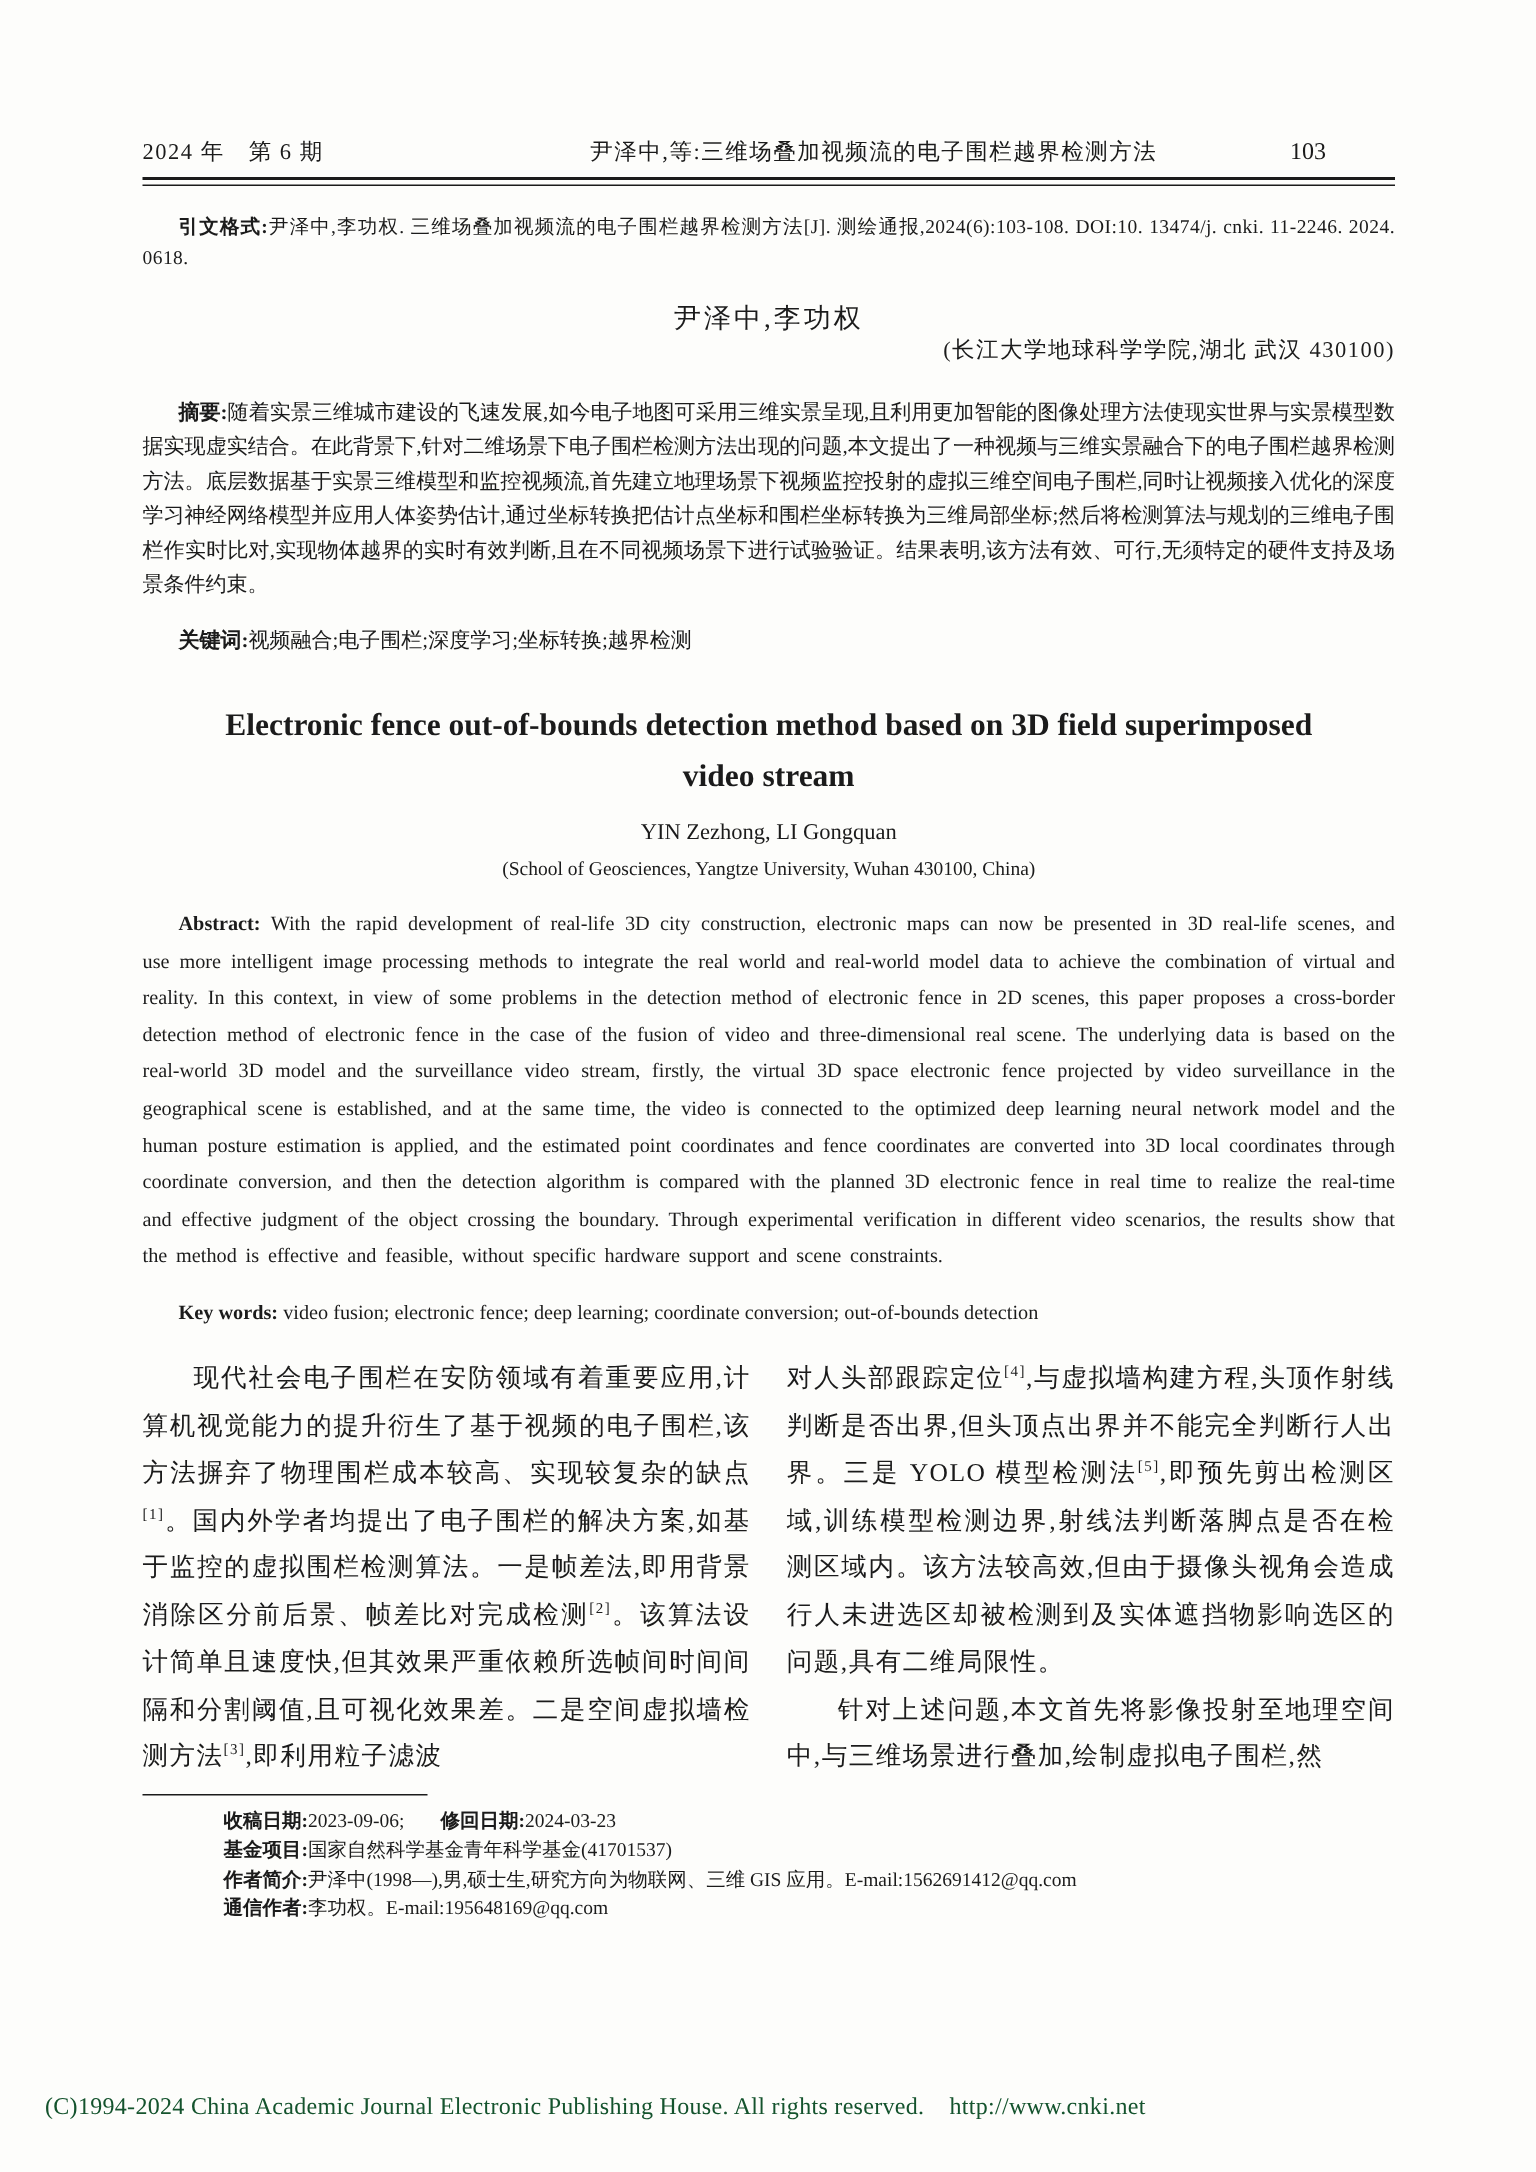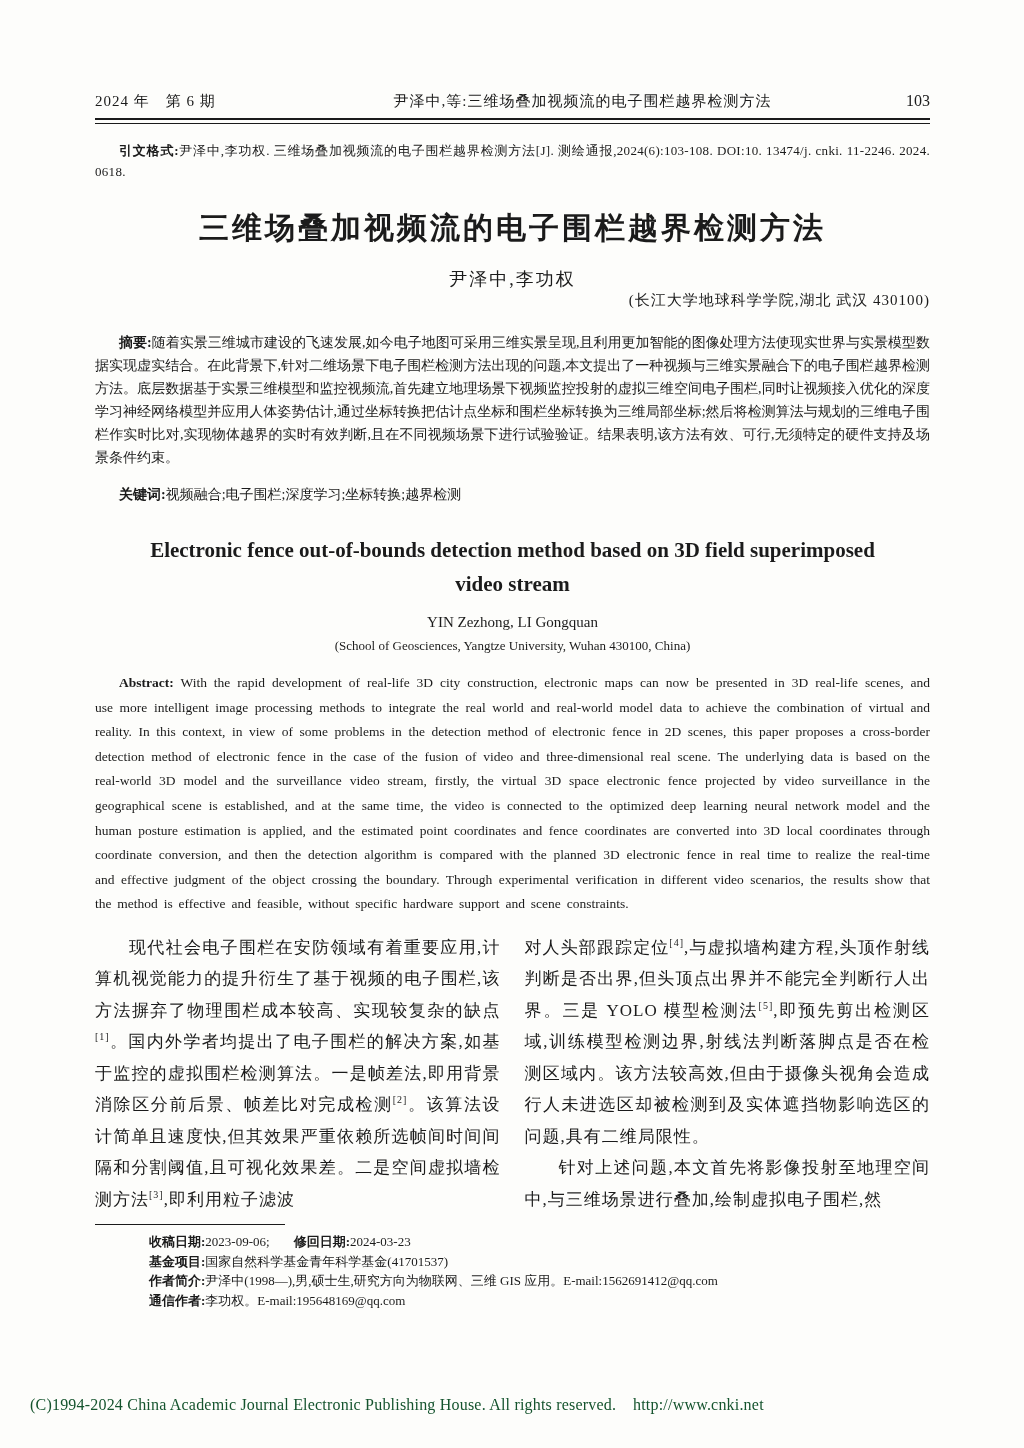--- a/index.html
+++ b/index.html
@@ -6,21 +6,21 @@
   .page{
     width:1024px;height:1448px;margin:0 auto;background:#fdfdfb;color:#1b1b1b;
     font-family:"Liberation Serif","DejaVu Serif",serif;
     position:relative;box-sizing:border-box;
     padding:92px 94px 0 95px;overflow:hidden;
   }
   
   .hdr{display:flex;align-items:baseline;font-size:15px;}
   .hdr-issue{width:210px;white-space:pre;letter-spacing:1px;}
   .hdr-title{flex:1;text-align:center;letter-spacing:1px;}
-  .hdr-page{width:70px;text-align:right;font-size:16px;}
+  .hdr-page{width:70px;text-align:left;font-size:16px;}
   .hdr-rule{margin-top:7px;height:3px;border-top:2.5px solid #1b1b1b;border-bottom:1px solid #1b1b1b;}
   
   .citation{margin-top:16px;font-size:13px;line-height:21px;text-align:justify;letter-spacing:.3px;}
   
   .title-cn{margin:26px 0 0;text-align:center;font-size:30px;font-weight:bold;letter-spacing:3px;}
   .authors-cn{margin-top:18px;text-align:center;font-size:18px;letter-spacing:2px;}
   .affil-cn{margin-top:0;text-align:right;font-size:15px;letter-spacing:1px;}
   
   .abstract-cn{margin-top:21px;font-size:14px;line-height:23px;text-align:justify;}
   .kw-cn{margin-top:1px;font-size:14px;line-height:23px;}
@@ -56,33 +56,33 @@
 
   <div class="hdr">
     <span class="hdr-issue">2024 年　第 6 期</span>
     <span class="hdr-title">尹泽中,等:三维场叠加视频流的电子围栏越界检测方法</span>
     <span class="hdr-page">103</span>
   </div>
   <div class="hdr-rule"></div>
 
   <p class="citation"><b>引文格式:</b>尹泽中,李功权. 三维场叠加视频流的电子围栏越界检测方法[J]. 测绘通报,2024(6):103-108. DOI:10. 13474/j. cnki. 11-2246. 2024. 0618.</p>
 
-  <h1 class="title-cn">三维场叠加视频流的电子围栏越界检测方法</h1>
   <div class="authors-cn">尹泽中,李功权</div>
   <div class="affil-cn">(长江大学地球科学学院,湖北 武汉 430100)</div>
 
   <p class="abstract-cn"><b>摘要:</b>随着实景三维城市建设的飞速发展,如今电子地图可采用三维实景呈现,且利用更加智能的图像处理方法使现实世界与实景模型数据实现虚实结合。在此背景下,针对二维场景下电子围栏检测方法出现的问题,本文提出了一种视频与三维实景融合下的电子围栏越界检测方法。底层数据基于实景三维模型和监控视频流,首先建立地理场景下视频监控投射的虚拟三维空间电子围栏,同时让视频接入优化的深度学习神经网络模型并应用人体姿势估计,通过坐标转换把估计点坐标和围栏坐标转换为三维局部坐标;然后将检测算法与规划的三维电子围栏作实时比对,实现物体越界的实时有效判断,且在不同视频场景下进行试验验证。结果表明,该方法有效、可行,无须特定的硬件支持及场景条件约束。</p>
   <p class="kw-cn"><b>关键词:</b>视频融合;电子围栏;深度学习;坐标转换;越界检测</p>
 
 
   <h2 class="title-en">Electronic fence out-of-bounds detection method based on 3D field superimposed video stream</h2>
   <div class="authors-en">YIN Zezhong, LI Gongquan</div>
   <div class="affil-en">(School of Geosciences, Yangtze University, Wuhan 430100, China)</div>
 
   <p class="abstract-en"><b>Abstract:</b> With the rapid development of real-life 3D city construction, electronic maps can now be presented in 3D real-life scenes, and use more intelligent image processing methods to integrate the real world and real-world model data to achieve the combination of virtual and reality. In this context, in view of some problems in the detection method of electronic fence in 2D scenes, this paper proposes a cross-border detection method of electronic fence in the case of the fusion of video and three-dimensional real scene. The underlying data is based on the real-world 3D model and the surveillance video stream, firstly, the virtual 3D space electronic fence projected by video surveillance in the geographical scene is established, and at the same time, the video is connected to the optimized deep learning neural network model and the human posture estimation is applied, and the estimated point coordinates and fence coordinates are converted into 3D local coordinates through coordinate conversion, and then the detection algorithm is compared with the planned 3D electronic fence in real time to realize the real-time and effective judgment of the object crossing the boundary. Through experimental verification in different video scenarios, the results show that the method is effective and feasible, without specific hardware support and scene constraints.</p>
+  <p class="kw-en"><b>Key words:</b> video fusion; electronic fence; deep learning; coordinate conversion; out-of-bounds detection</p>
 
   <div class="columns">
     <div class="col">
       <p class="body-par">现代社会电子围栏在安防领域有着重要应用,计算机视觉能力的提升衍生了基于视频的电子围栏,该方法摒弃了物理围栏成本较高、实现较复杂的缺点<sup>[1]</sup>。国内外学者均提出了电子围栏的解决方案,如基于监控的虚拟围栏检测算法。一是帧差法,即用背景消除区分前后景、帧差比对完成检测<sup>[2]</sup>。该算法设计简单且速度快,但其效果严重依赖所选帧间时间间隔和分割阈值,且可视化效果差。二是空间虚拟墙检测方法<sup>[3]</sup>,即利用粒子滤波</p>
     </div>
     <div class="col">
       <p class="body-par no-indent">对人头部跟踪定位<sup>[4]</sup>,与虚拟墙构建方程,头顶作射线判断是否出界,但头顶点出界并不能完全判断行人出界。三是 YOLO 模型检测法<sup>[5]</sup>,即预先剪出检测区域,训练模型检测边界,射线法判断落脚点是否在检测区域内。该方法较高效,但由于摄像头视角会造成行人未进选区却被检测到及实体遮挡物影响选区的问题,具有二维局限性。</p>
       <p class="body-par">针对上述问题,本文首先将影像投射至地理空间中,与三维场景进行叠加,绘制虚拟电子围栏,然</p>
     </div>
   </div>

